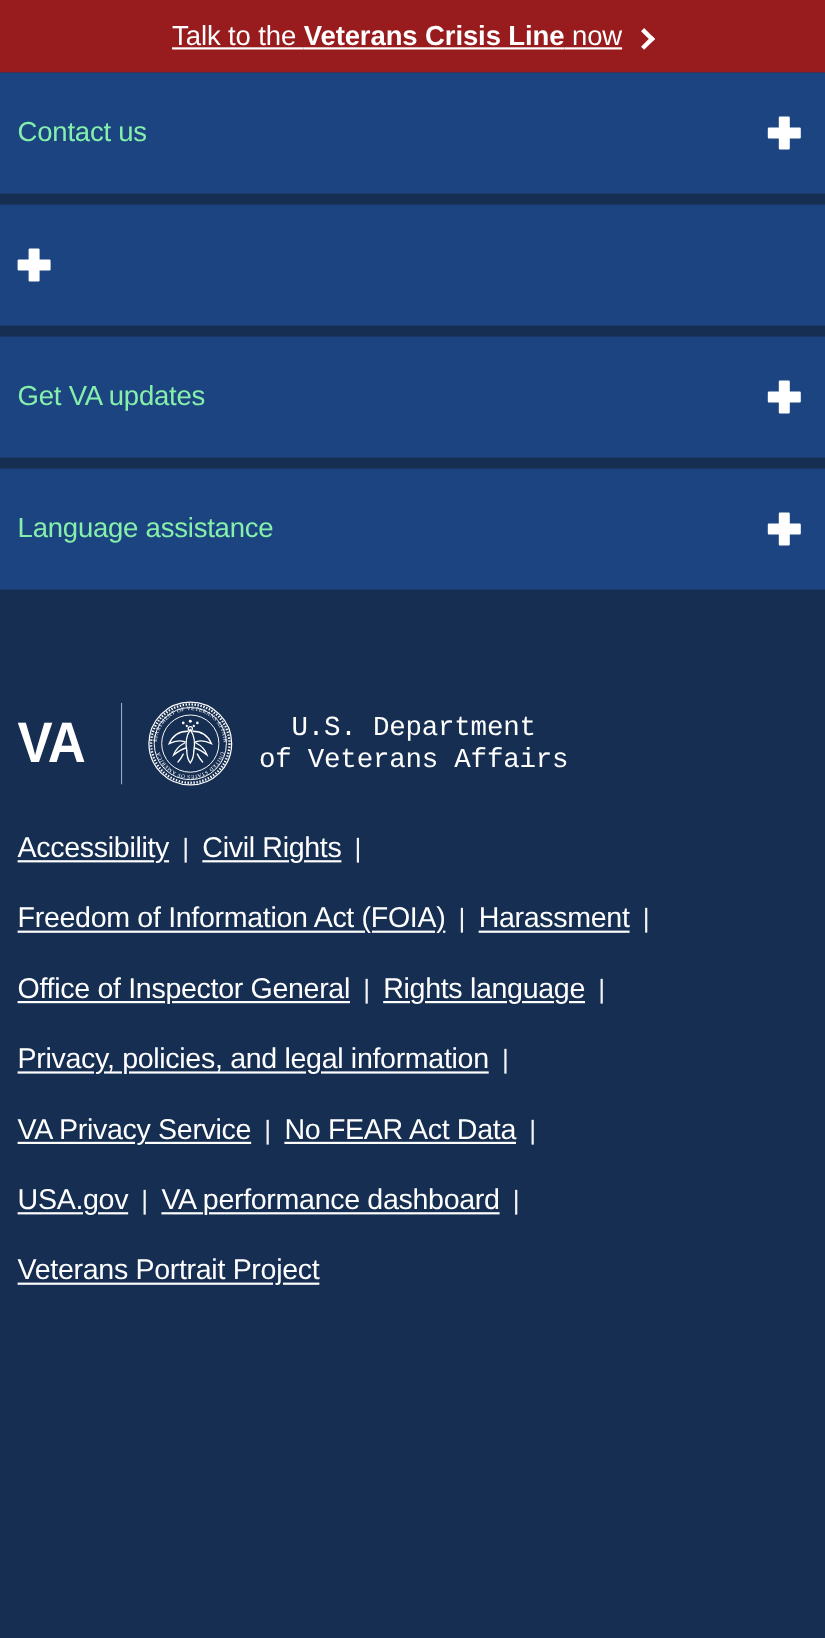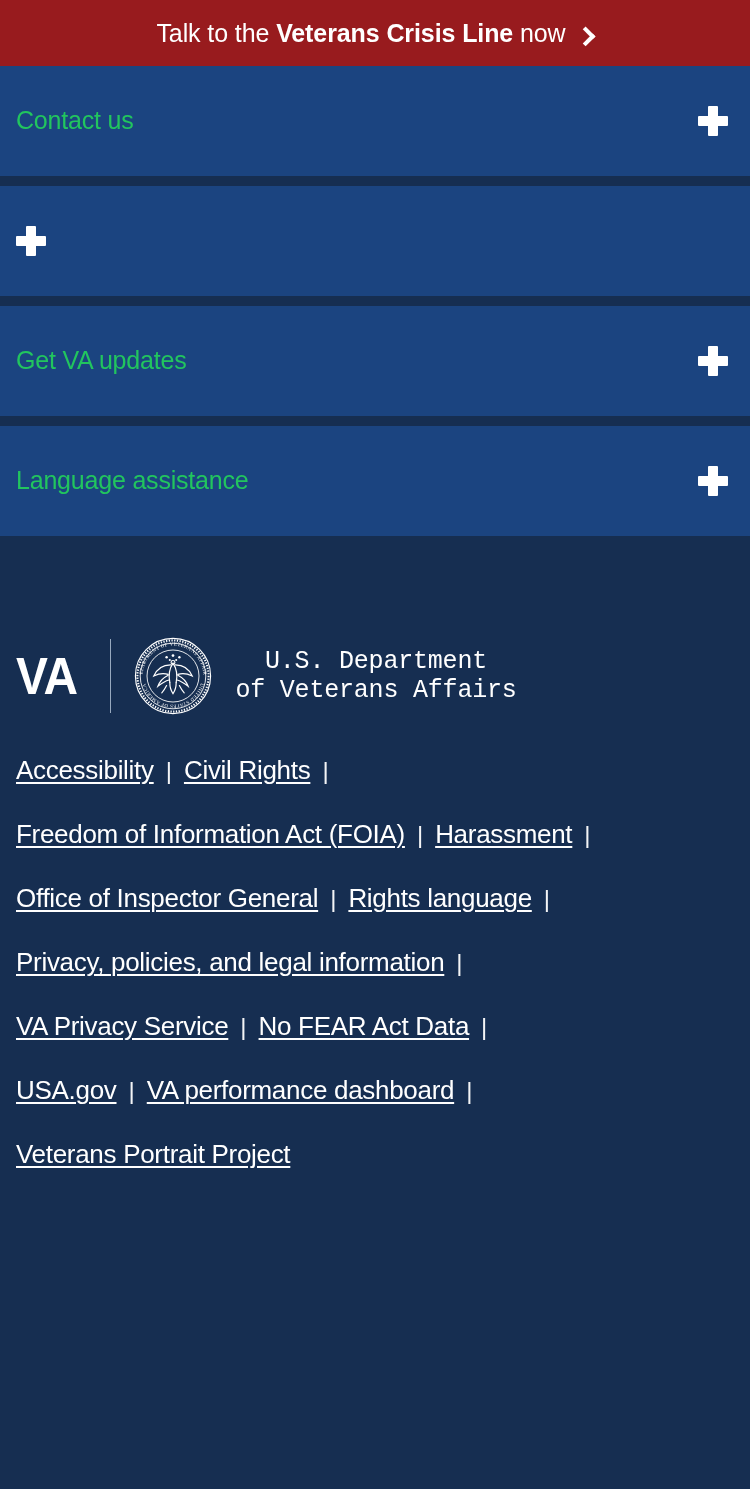--- a/index.html
+++ b/index.html
@@ -27,20 +27,21 @@
     align-items:center;
     justify-content:center;
     cursor:pointer;
   }
   .crisis-text {
     color:#ffffff;
     font-size:25px;
     line-height:1;
     letter-spacing:-0.1px;
     white-space:nowrap;
+    text-decoration:underline;
   }
   .crisis-text .bold { font-weight:700; }
   .chevron-right {
     display:inline-block;
     margin-left:14px;
     width:14px;
     height:14px;
     border-right:4px solid #ffffff;
     border-top:4px solid #ffffff;
     transform:rotate(45deg) translateY(2px);
@@ -54,21 +55,21 @@
     height:110px;
     background:#1b4480;
     display:flex;
     align-items:center;
     justify-content:space-between;
     padding:0 22px 0 16px;
     margin-bottom:10px;
     cursor:pointer;
   }
   .acc-label {
-    color:#22c55e;
+    color:#86efac;
     font-size:25px;
     line-height:1.1;
     letter-spacing:-0.2px;
   }
   .plus-icon {
     position:relative;
     width:30px;
     height:30px;
     flex:0 0 30px;
   }

